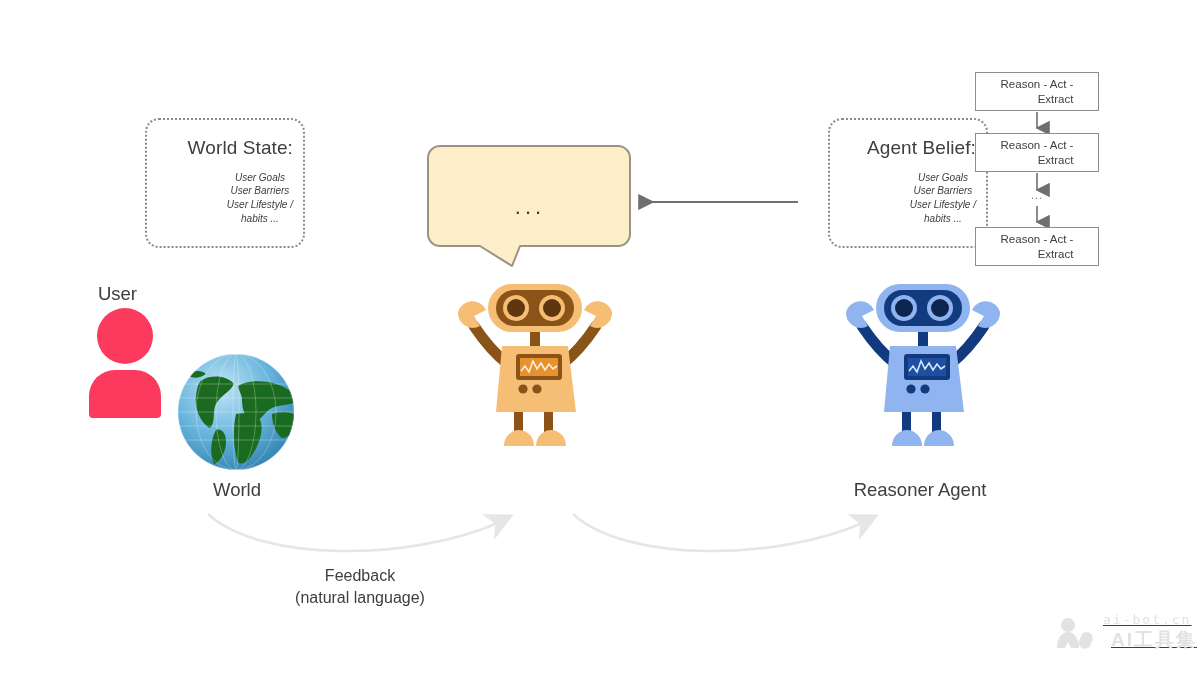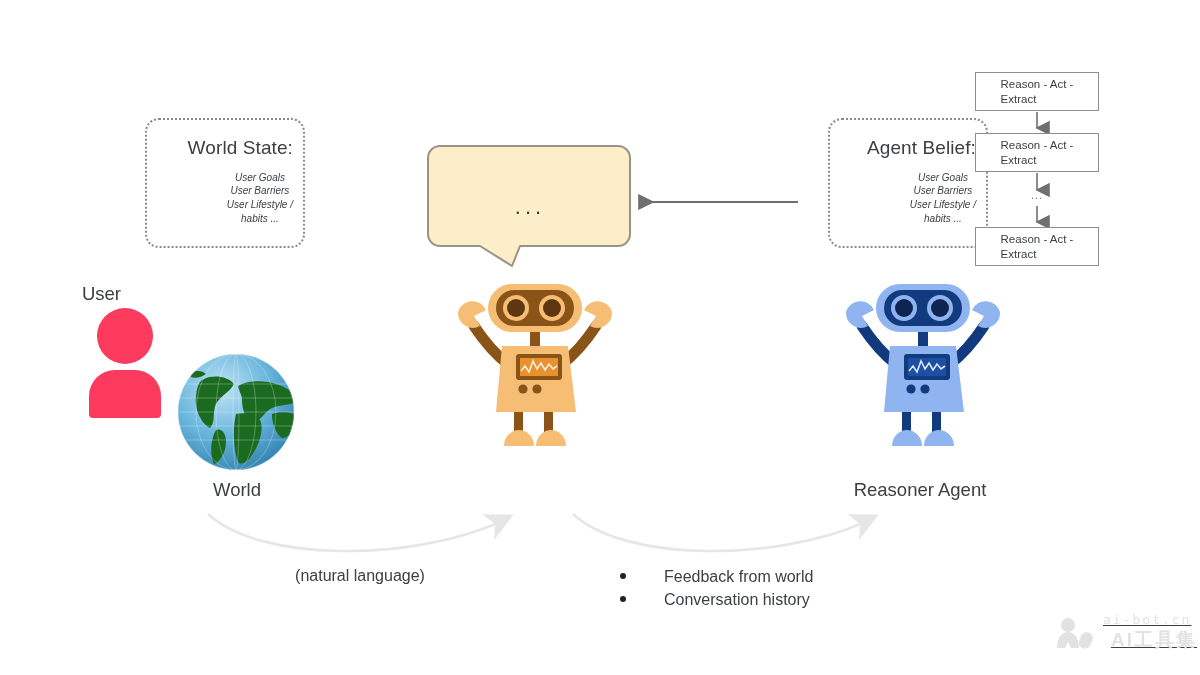--- a/index.html
+++ b/index.html
@@ -53,21 +53,21 @@
     line-height: 1;
   }
 
   
   .rae-box {
     width: 124px; height: 39px;
     border: 1px solid #8e8e8e;
     background: #fff;
     box-sizing: border-box;
     display: flex; align-items: center; justify-content: center;
-    text-align: left;
+    text-align: right;
     font-size: 11.5px;
     line-height: 1.25;
     color: #3c4043;
   }
   .rae-dots {
     font-size: 10px;
     color: #6b6b6b;
     letter-spacing: 1px;
     text-align: center;
     width: 20px;
@@ -174,21 +174,21 @@
 
     <div class="rae-box abs" style="left:2px; top:61px; white-space:pre-line;">Reason - Act -
 Extract</div>
 
     <div class="rae-dots abs" style="left:54px; top:118px;">...</div>
 
     <div class="rae-box abs" style="left:2px; top:155px; white-space:pre-line;">Reason - Act -
 Extract</div>
   </div>
 
-  <div class="abs node-label" style="left:44px; top:283px; width:115px;">User</div>
+  <div class="abs node-label" style="left:60px; top:283px; width:115px;">User</div>
   <div class="abs" style="left:89px; top:308px;">
     <div class="user-head" style="background:#fb3a5d; margin:0 auto;"></div>
     <div class="user-body" style="background:#fb3a5d; margin:6px auto 0;"></div>
   </div>
 
   <div class="abs" style="left:172px; top:352px;">
     <svg width="130" height="120" viewBox="0 0 130 120">
       <defs>
         <radialGradient id="gsky" cx="38%" cy="30%" r="78%">
           <stop offset="0%" stop-color="#bfe3f4"></stop>
@@ -286,42 +286,33 @@
 
   <svg class="abs" style="left:200px; top:500px;" width="330" height="70">
     <defs>
       <marker id="ah-curve1" markerWidth="11" markerHeight="11" refX="5" refY="5.5" orient="auto">
         <path d="M0,0 L11,5 L0,11 L3,5.5 Z" fill="#e6e6e6"></path>
       </marker>
     </defs>
     <path d="M8,14 C60,62 210,62 300,22" stroke="#e6e6e6" stroke-width="2.6" fill="none" marker-end="url(#ah-curve1)"></path>
   </svg>
   <div class="abs caption" style="left:255px; top:565px; width:210px;">
+    <div>Feedback</div>
     <div>(natural language)</div>
   </div>
 
   <svg class="abs" style="left:565px; top:500px;" width="330" height="70">
     <defs>
       <marker id="ah-curve2" markerWidth="11" markerHeight="11" refX="5" refY="5.5" orient="auto">
         <path d="M0,0 L11,5 L0,11 L3,5.5 Z" fill="#e6e6e6"></path>
       </marker>
     </defs>
     <path d="M8,14 C60,62 210,62 300,22" stroke="#e6e6e6" stroke-width="2.6" fill="none" marker-end="url(#ah-curve2)"></path>
   </svg>
 
-  <div class="abs bullet-list" style="left:620px; top:566px;">
-    <div class="bullet-row">
-      <span class="bullet-dot"></span>
-      <span>Feedback from world</span>
-    </div>
-    <div class="bullet-row">
-      <span class="bullet-dot"></span>
-      <span>Conversation history</span>
-    </div>
-  </div>
 
   <div class="abs watermark" style="left:1053px; top:612px; display:flex; align-items:center; gap:8px;text-decoration:underline;">
     <svg width="42" height="34" viewBox="0 0 42 34">
       <circle cx="15" cy="9" r="7" fill="#e2e2e2"></circle>
       <path d="M4,32 C4,22 9,16 15,16 C21,16 26,22 26,32 L18,32 L15,26 L12,32 Z" fill="#e2e2e2"></path>
       <rect x="27" y="16" width="12" height="17" rx="6" fill="#e2e2e2" transform="rotate(22 33 24)"></rect>
     </svg>
     <div>
       <div class="wm-line1">ai-bot.cn</div>
       <div class="wm-line2">AI工具集</div>

